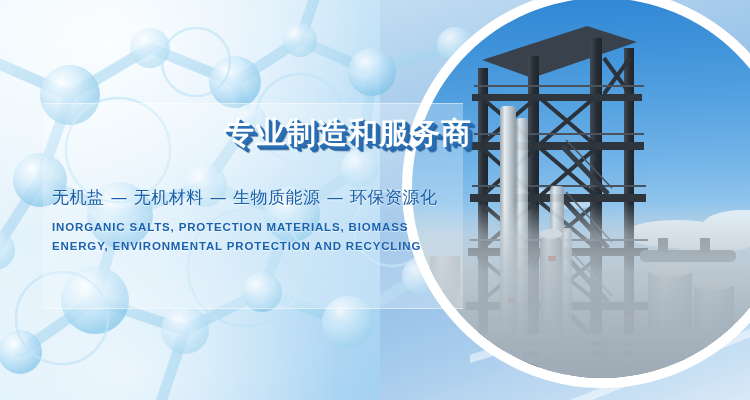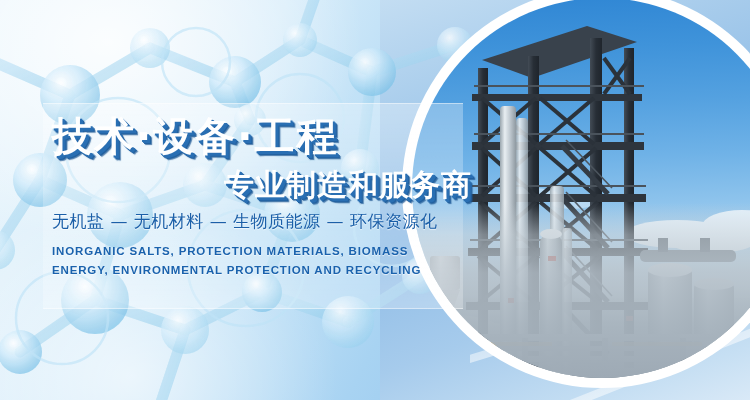--- a/index.html
+++ b/index.html
@@ -165,21 +165,21 @@
     font-size: 40px;
     margin: 12px 0 0 0;
   }
   .headline-2 {
     font-size: 30px;
     margin: 14px 0 0 -4px;
     letter-spacing: 1px;
     text-align: right;
   }
   .sub-cn {
-    margin-top: 10px;
+    margin-top: 38px;
     font-family: "DejaVu Sans", "Liberation Sans", sans-serif;
     font-size: 17px;
     color: #1b5fa8;
     letter-spacing: 0.5px;
     white-space: nowrap;
     text-shadow: 0 1px 1px rgba(255,255,255,0.75);
   }
   .sub-en {
     margin-top: 9px;
     width: 400px;
@@ -454,19 +454,18 @@
           <rect x="300" y="352" width="36" height="28" rx="3"></rect>
         </g>
       </svg>
       <div class="ph-ground"></div>
     </div>
   </div>
 
   <div class="text-panel"></div>
 
   <div class="content">
-    <div class="headline headline-1">技术·设备·工程</div>
     <div class="headline headline-2">专业制造和服务商</div>
     <div class="sub-cn">无机盐 — 无机材料 — 生物质能源 — 环保资源化</div>
     <div class="sub-en">INORGANIC SALTS, PROTECTION MATERIALS, BIOMASS ENERGY, ENVIRONMENTAL PROTECTION AND RECYCLING</div>
   </div>
 
 </div>
 
 </body></html>

